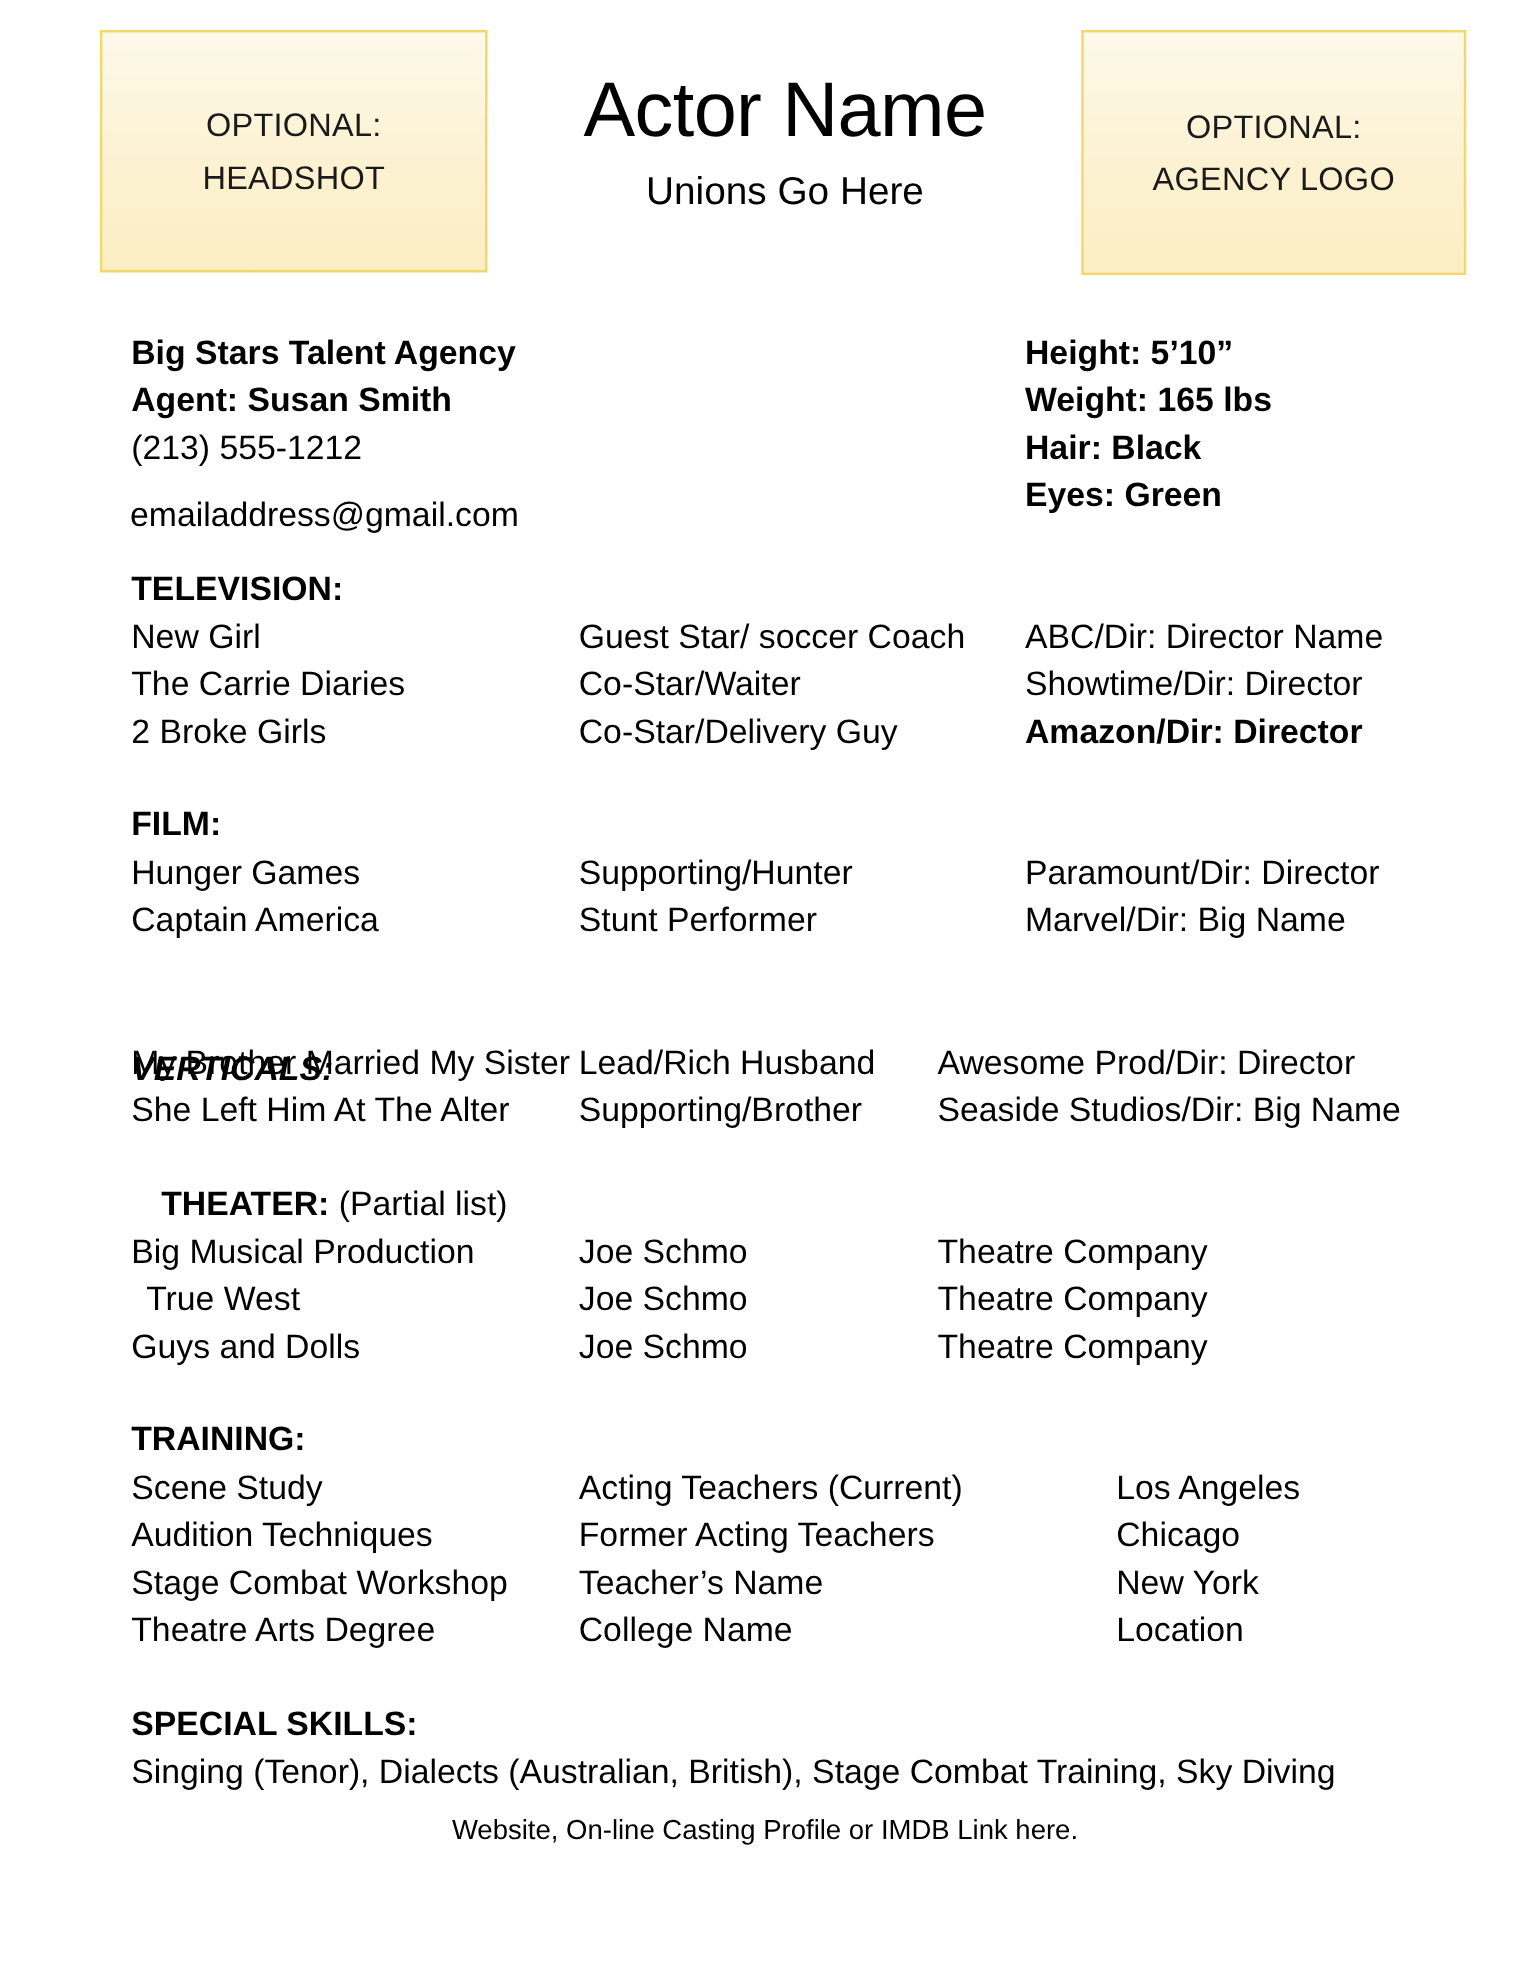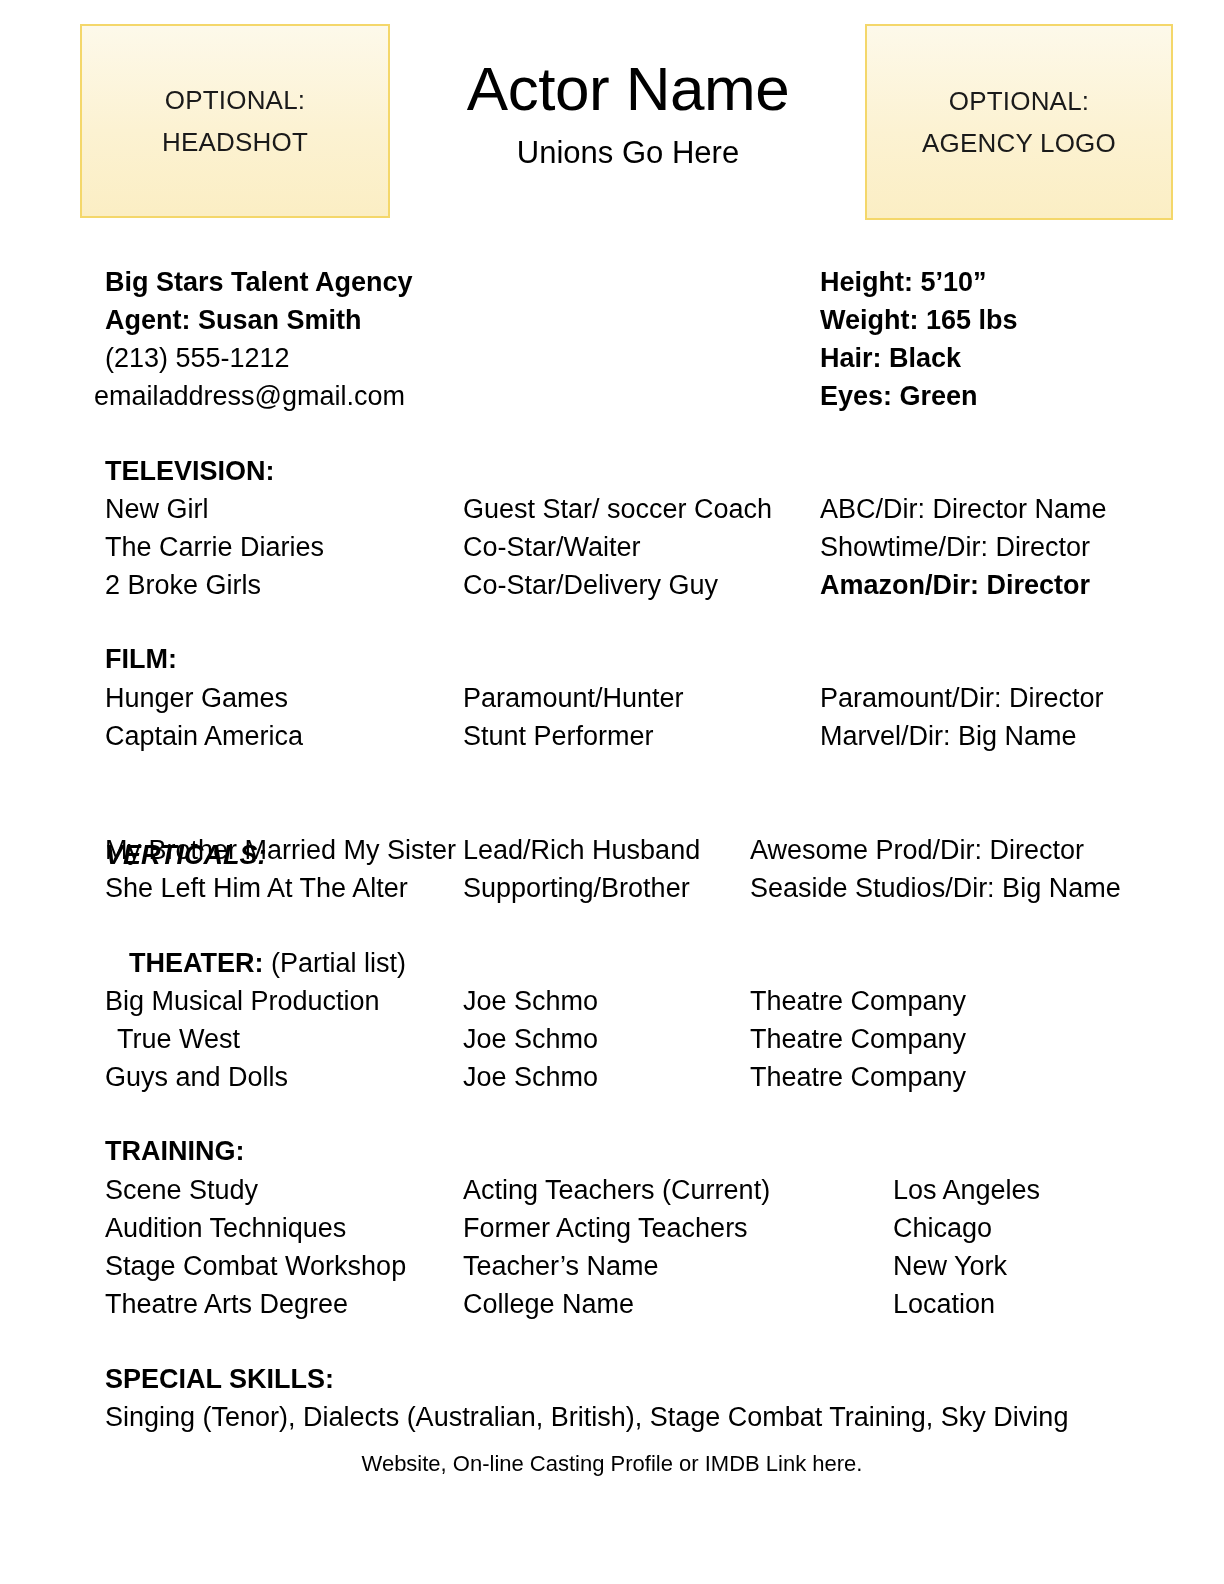--- a/index.html
+++ b/index.html
@@ -166,21 +166,21 @@
     </div>
     <div class="row" style="top:301px;">
       <span class="cell bold" style="left:105px;">Agent: Susan Smith</span>
       <span class="cell bold" style="left:820px;">Weight: 165 lbs</span>
     </div>
     <div class="row" style="top:339px;">
       <span class="cell" style="left:105px;">(213) 555-1212</span>
       <span class="cell bold" style="left:820px;">Hair: Black</span>
     </div>
     <div class="row" style="top:377px;">
-      <span class="cell" style="left:94px;">emailaddress@gmail.com</span>
+      <span class="cell" style="left:104px;margin-top:16px;">emailaddress@gmail.com</span>
       <span class="cell bold" style="left:820px;">Eyes: Green</span>
     </div>
 
     <div class="heading" style="top:452px;">
       <span>TELEVISION:</span><span class="suffix"></span>
     </div>
     <div class="row" style="top:490px;">
       <span class="cell" style="left:105px;">New Girl</span>
       <span class="cell" style="left:463px;">Guest Star/ soccer Coach</span>
       <span class="cell" style="left:820px;">ABC/Dir: Director Name</span>
@@ -194,21 +194,21 @@
       <span class="cell" style="left:105px;">2 Broke Girls</span>
       <span class="cell" style="left:463px;">Co-Star/Delivery Guy</span>
       <span class="cell" style="left:820px;font-weight:bold;">Amazon/Dir: Director</span>
     </div>
 
     <div class="heading" style="top:640px;">
       <span>FILM:</span><span class="suffix"></span>
     </div>
     <div class="row" style="top:679px;">
       <span class="cell" style="left:105px;">Hunger Games</span>
-      <span class="cell" style="left:463px;">Paramount/Hunter</span>
+      <span class="cell" style="left:463px;">Supporting/Hunter</span>
       <span class="cell" style="left:820px;">Paramount/Dir: Director</span>
     </div>
     <div class="row" style="top:717px;">
       <span class="cell" style="left:105px;">Captain America</span>
       <span class="cell" style="left:463px;">Stunt Performer</span>
       <span class="cell" style="left:820px;">Marvel/Dir: Big Name</span>
     </div>
 
     <div class="heading" style="top:836px;font-style:italic;">
       <span>VERTICALS:</span><span class="suffix"></span>

